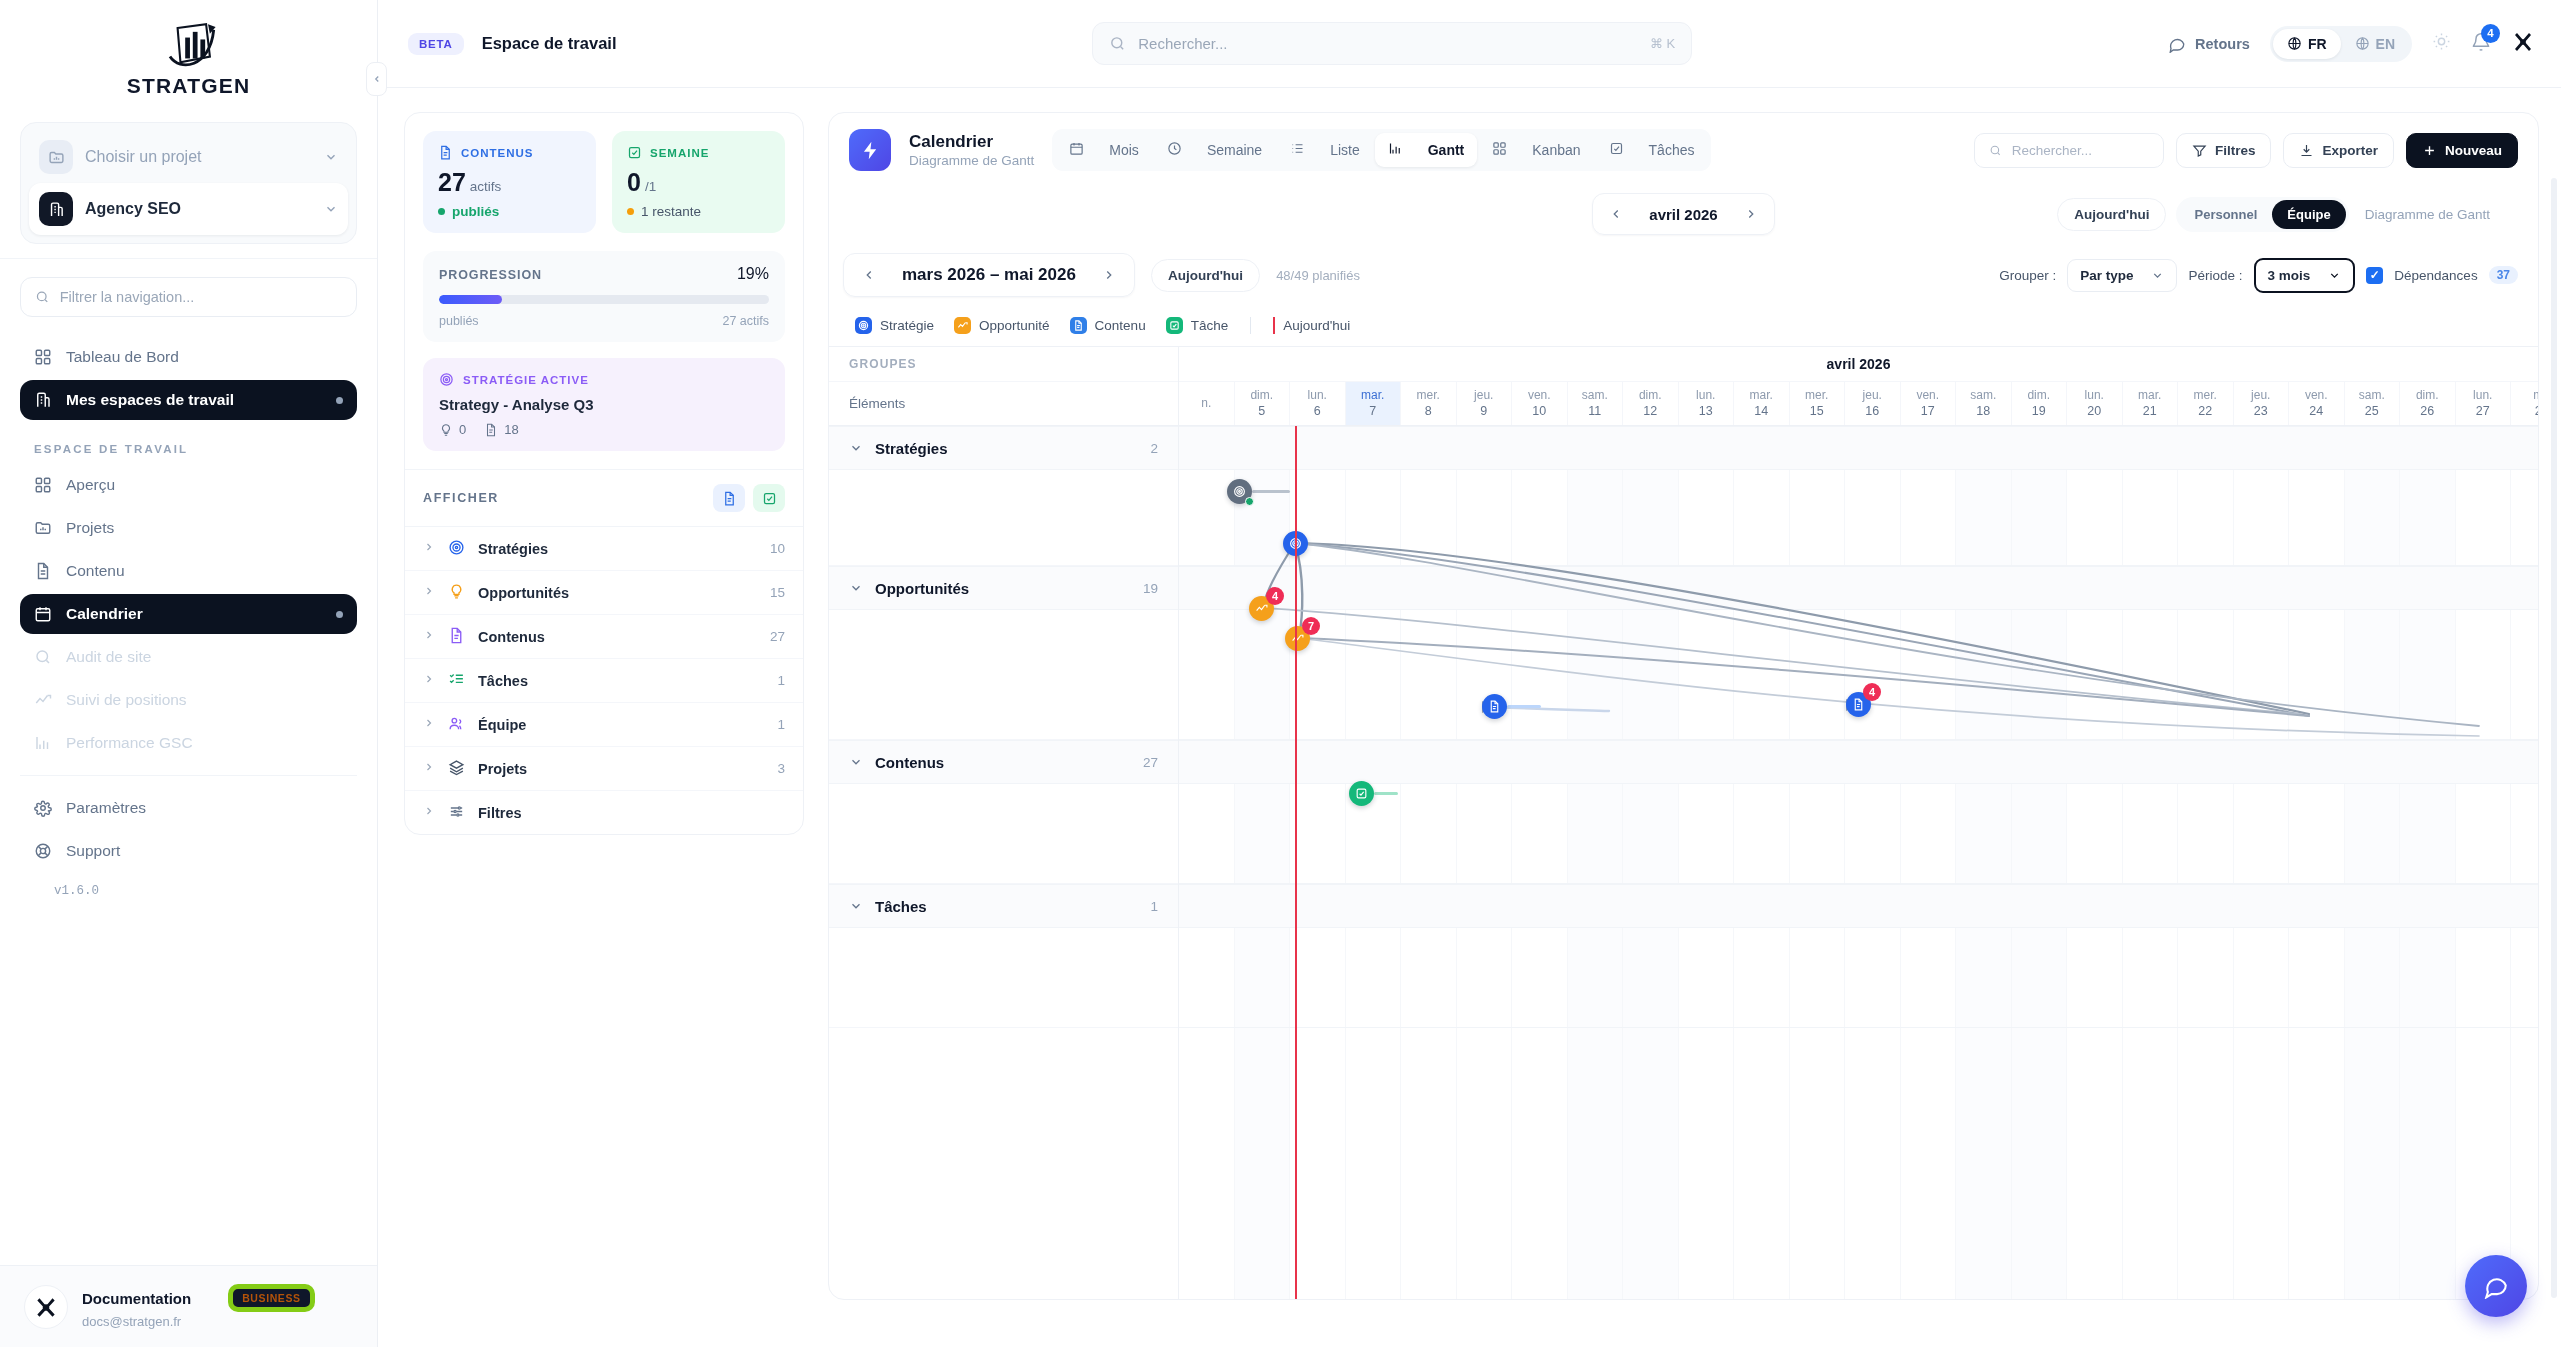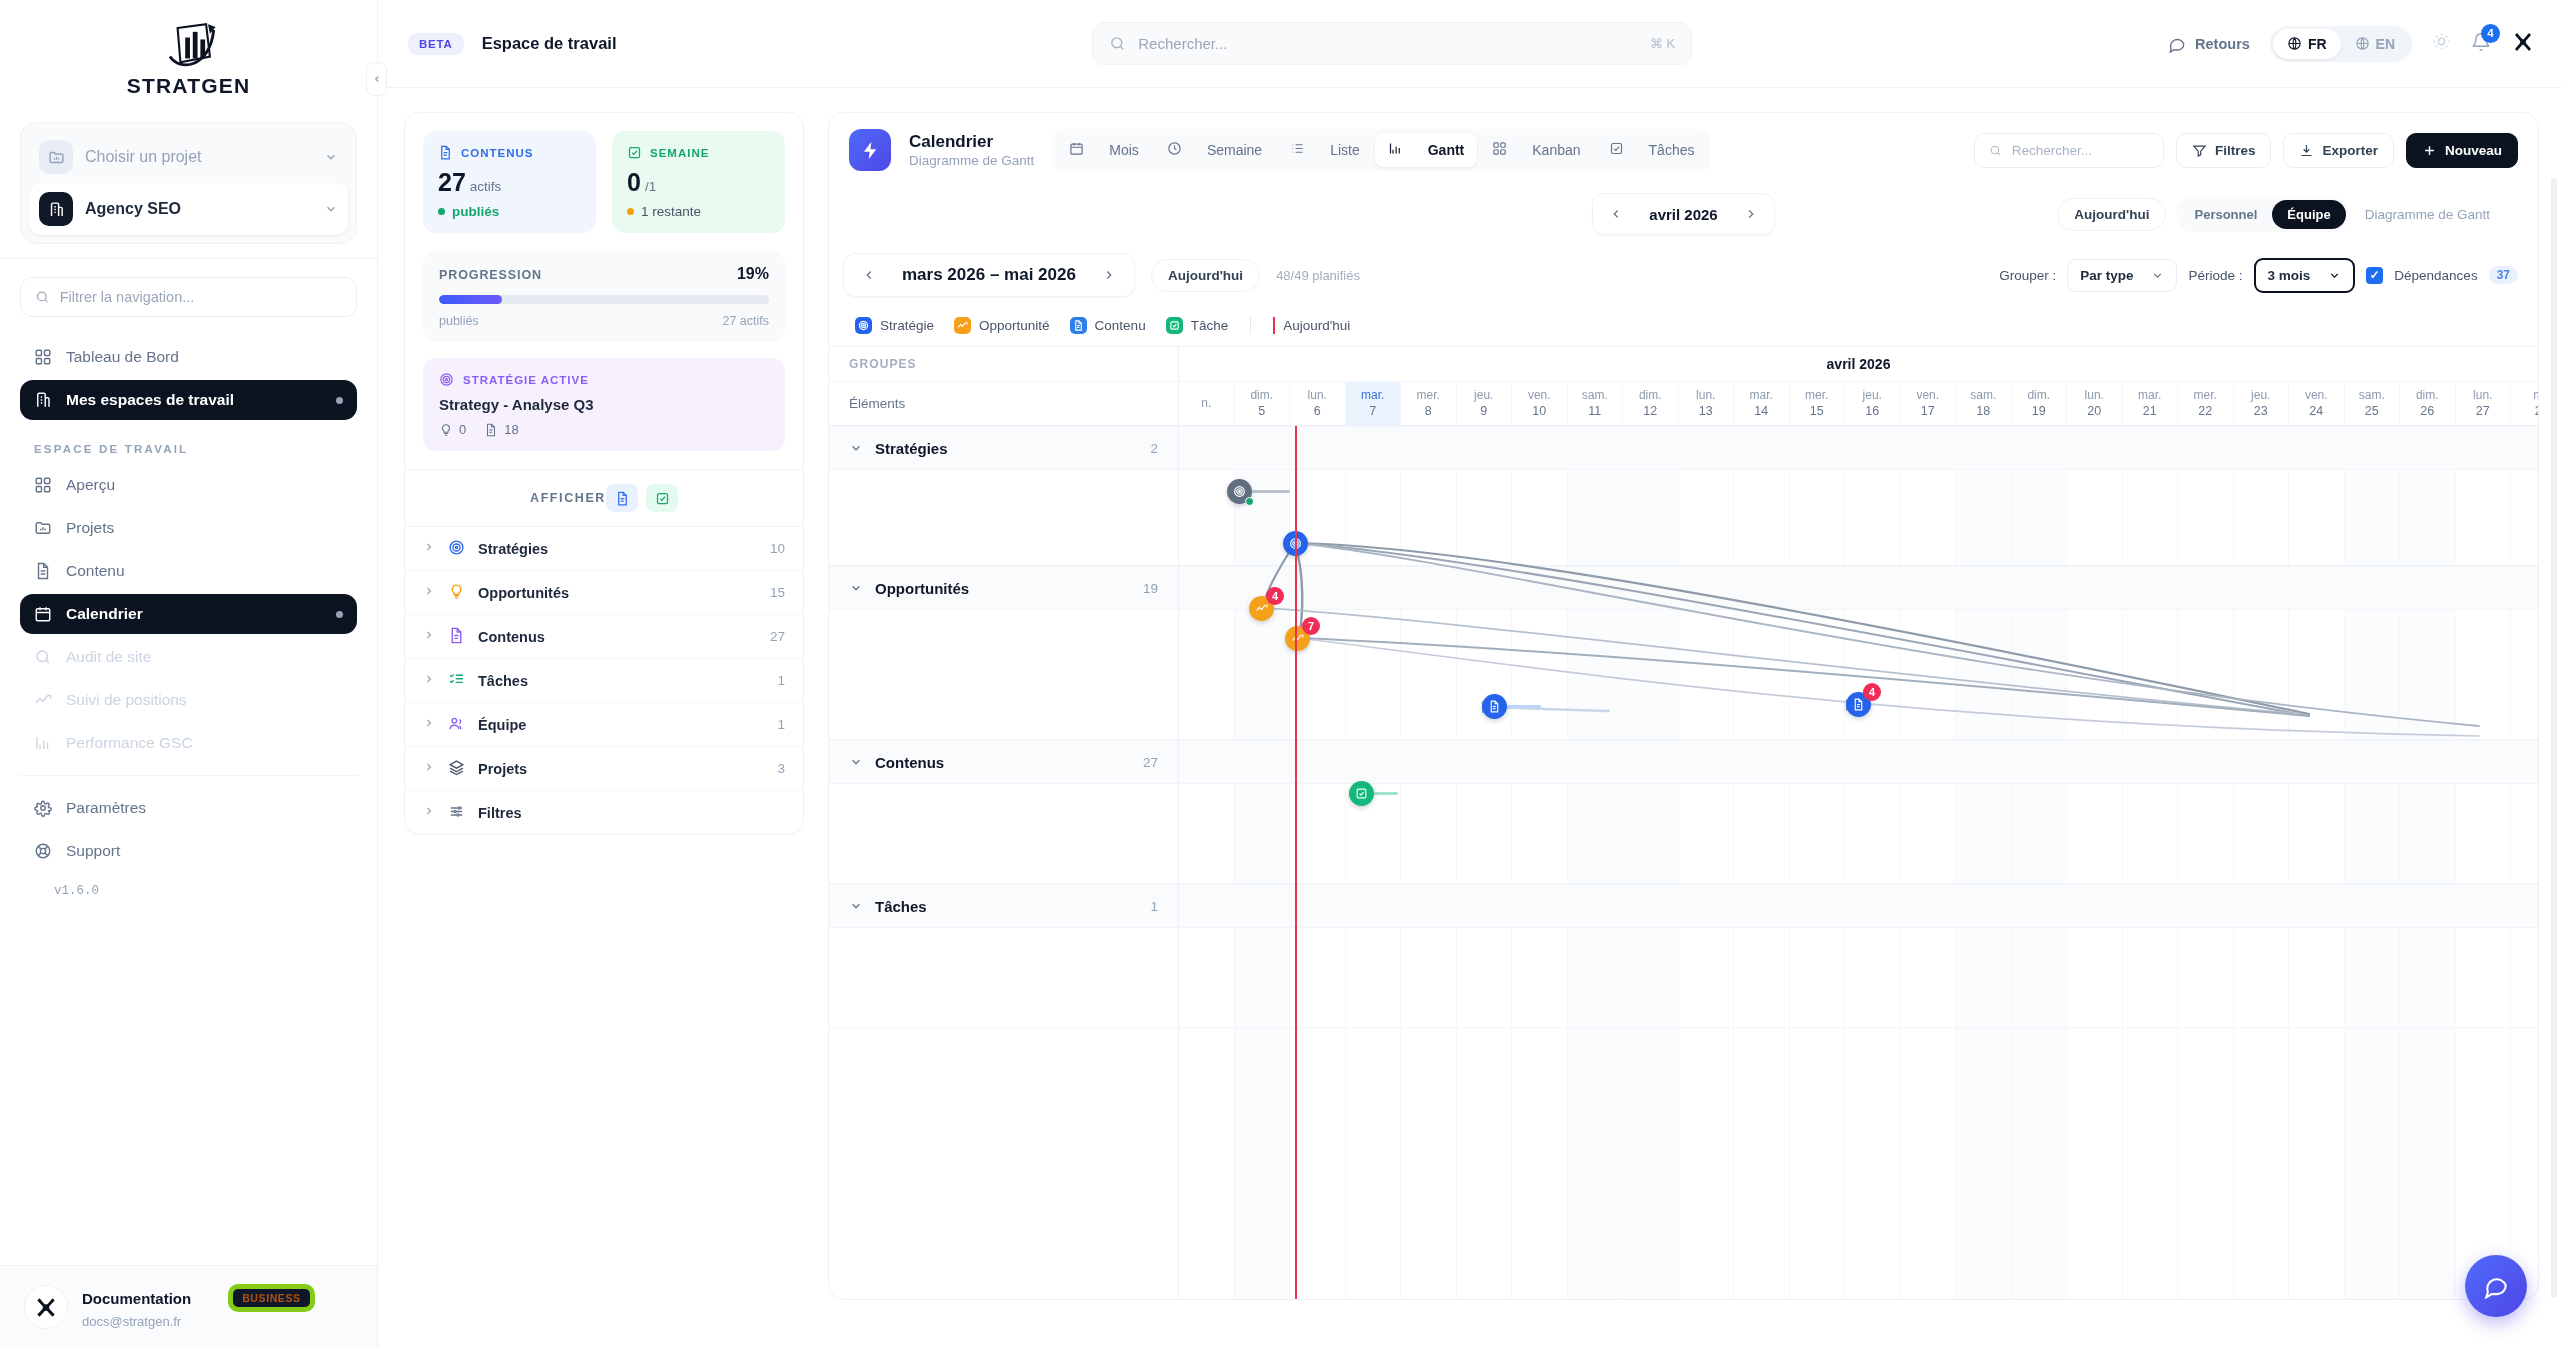--- a/index.html
+++ b/index.html
@@ -147,33 +147,33 @@
   .stat.green .stat-head { color: #16a56c; }
   .stat-num { font-size: 25px; font-weight: 700; color: #0f172a; margin-top: 8px; }
   .stat-num small { font-size: 13.5px; font-weight: 500; color: #64748b; margin-left: 4px; }
   .stat-sub { display: flex; align-items: center; gap: 7px; font-size: 13.5px; margin-top: 7px; font-weight: 600; }
   .stat.blue .stat-sub { color: #16a56c; }
   .stat.green .stat-sub { color: #475569; font-weight: 500; }
   .dotm { width: 7px; height: 7px; border-radius: 50%; }
   .prog { margin: 0 18px 16px 18px; background: #f8fafc; border-radius: 13px; padding: 14px 16px; }
   .prog-top { display: flex; justify-content: space-between; align-items: baseline; }
   .prog-lab { font-size: 12.5px; font-weight: 600; letter-spacing: .9px; color: #64748b; }
-  .prog-pct { font-size: 16px; font-weight: 700; color: #0f172a; }
+  .prog-pct { font-size: 16px; font-weight: 400; color: #0f172a; }
   .prog-bar { height: 9px; border-radius: 6px; background: #e5e9f0; margin: 12px 0 10px 0; overflow: hidden; }
   .prog-fill { height: 100%; border-radius: 6px; background: linear-gradient(90deg,#3b5bfd,#6d5cf7); }
   .prog-foot { display: flex; justify-content: space-between; font-size: 12.5px; color: #94a3b8; }
   .strat {
     margin: 0 18px 18px 18px; background: #f6f1fd; border-radius: 13px; padding: 14px 16px;
   }
   .strat-head { display: flex; align-items: center; gap: 9px; font-size: 11.5px; font-weight: 700; letter-spacing: 1px; color: #8b5cf6; }
   .strat-name { font-size: 15px; font-weight: 700; color: #1e293b; margin-top: 9px; }
   .strat-meta { display: flex; align-items: center; gap: 18px; margin-top: 9px; font-size: 13px; color: #64748b; }
   .strat-meta span { display: flex; align-items: center; gap: 6px; }
   .afficher {
-    display: flex; align-items: center; justify-content: center;
+    display: flex; align-items: center; justify-content: space-between;
     padding: 14px 18px; border-top: 1px solid #f1f4f8; border-bottom: 1px solid #f1f4f8;
   }
   .afficher-l { font-size: 12.5px; font-weight: 700; letter-spacing: 1.6px; color: #64748b; }
   .afficher-r { display: flex; gap: 8px; }
   .tg { width: 32px; height: 28px; border-radius: 8px; display: flex; align-items: center; justify-content: center; }
   .tg.b { background: #eaf1fe; color: #2f6fe4; }
   .tg.g { background: #e4faee; color: #16a56c; }
   .flist { }
   .frow {
     display: flex; align-items: center; gap: 13px; padding: 11.5px 18px;

